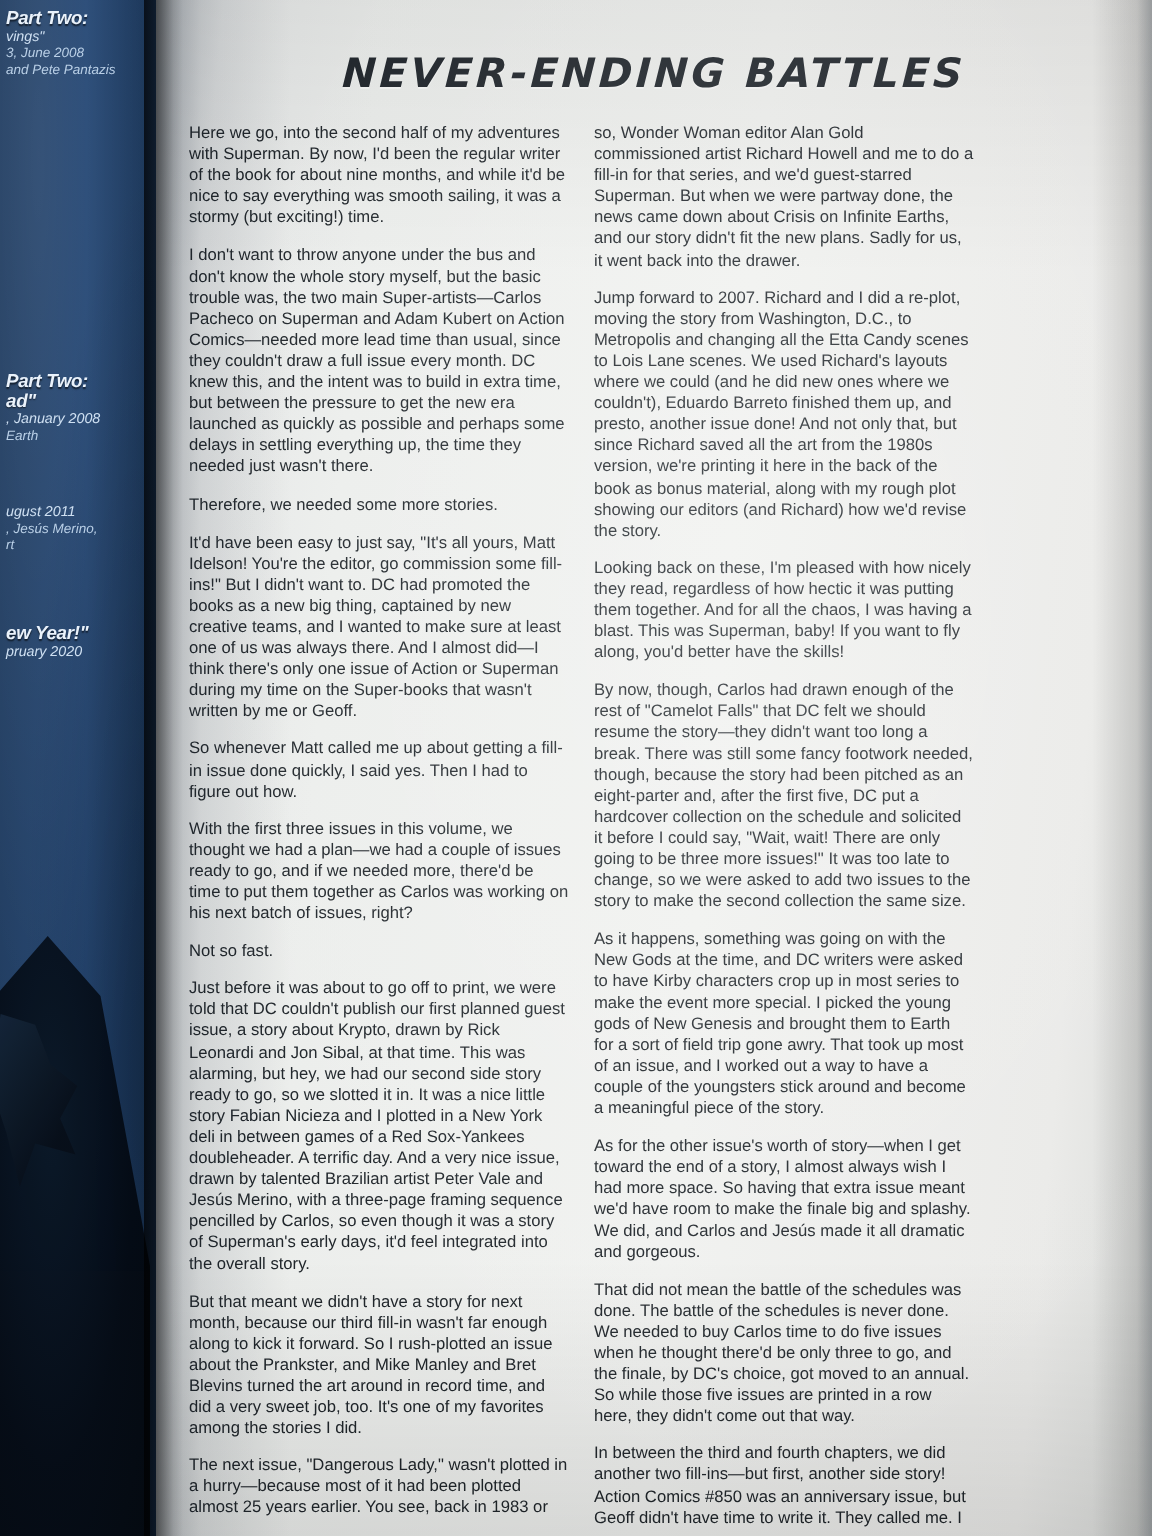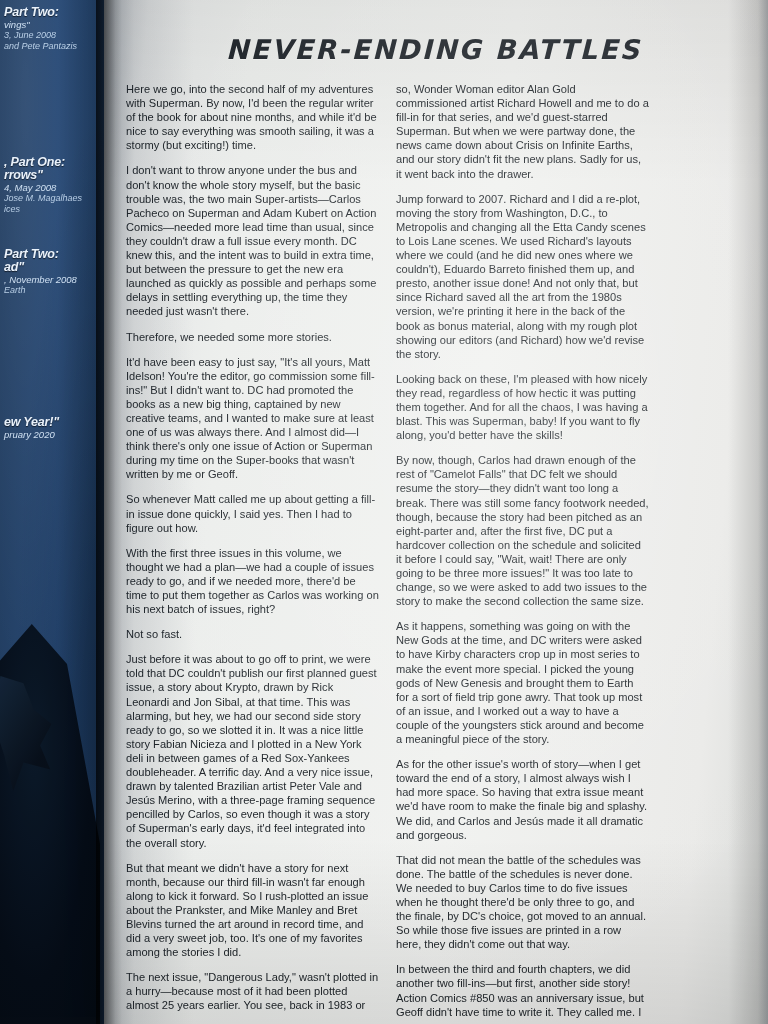--- a/index.html
+++ b/index.html
@@ -176,35 +176,33 @@
     <div class="grain"></div>
 
     <div class="toc-entry" style="top:6px;">
       <div class="toc-title">Part Two:</div>
       <div class="toc-sub">vings"</div>
       <div class="toc-sub2" style="white-space:pre-line;">3, June 2008
 and Pete Pantazis</div>
     </div>
 
 
-    <div class="toc-entry" style="top:156px;">
-      <div class="toc-title" style="white-space:pre-line;">, Part One:
-rrows"</div>
-      <div class="toc-sub">4, May 2008</div>
-      <div class="toc-sub2" style="white-space:pre-line;">Jose M. Magalhaes
-ices</div>
-    </div>
 
     <div class="toc-entry" style="top:248px;">
       <div class="toc-title" style="white-space:pre-line;">Part Two:
 ad"</div>
-      <div class="toc-sub">, November 2008</div>
+      <div class="toc-sub">, January 2008</div>
       <div class="toc-sub2" style="white-space:pre-line;">Earth</div>
     </div>
 
+    <div class="toc-entry" style="top:336px;">
+      <div class="toc-sub">ugust 2011</div>
+      <div class="toc-sub2">, Jesús Merino,</div>
+      <div class="toc-sub2">rt</div>
+    </div>
 
     <div class="toc-entry" style="top:416px;">
       <div class="toc-title">ew Year!"</div>
       <div class="toc-sub">pruary 2020</div>
     </div>
 
     <div id="left-art">
       <div class="claw"></div>
     </div>
   </div>

